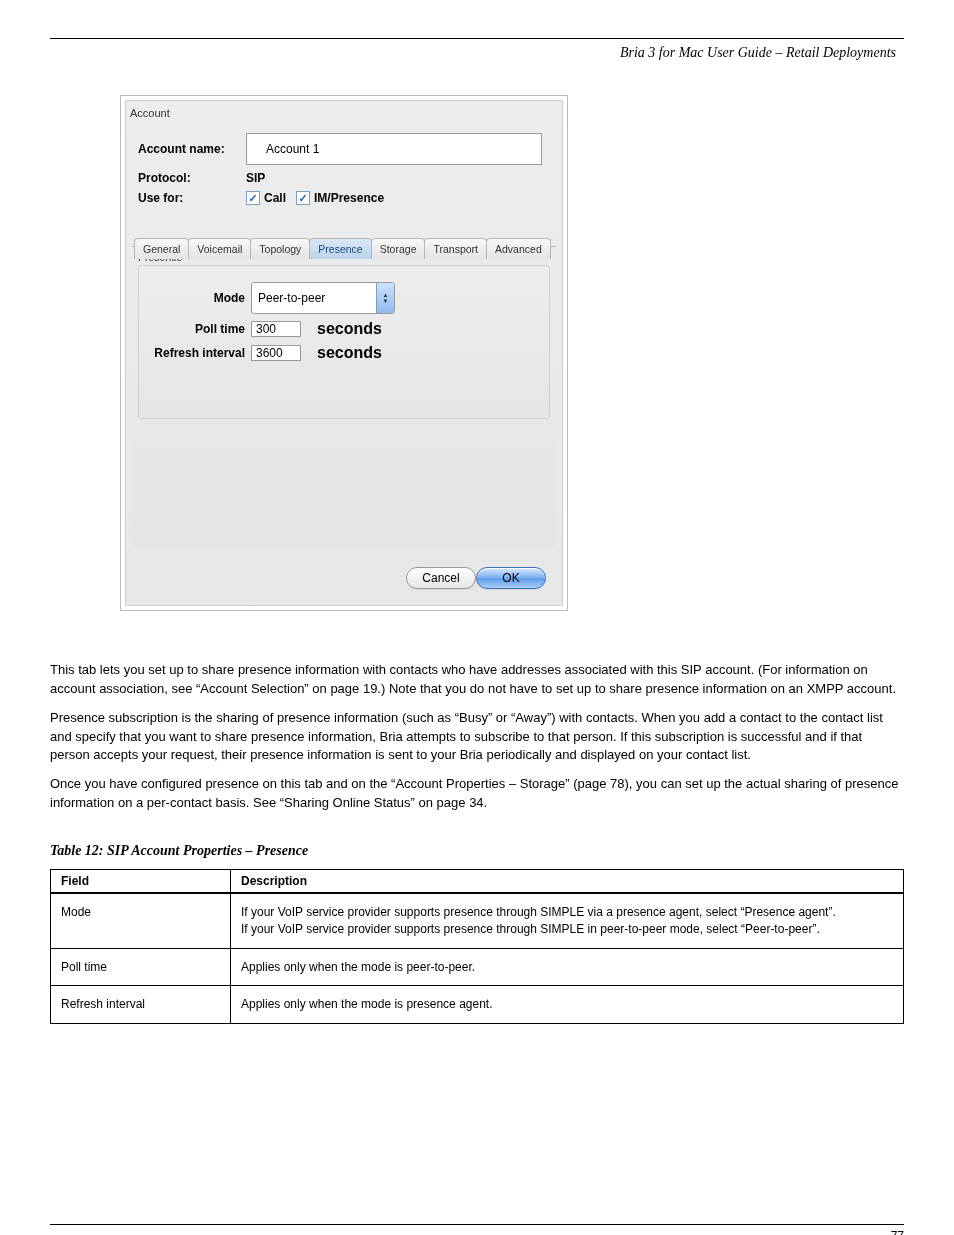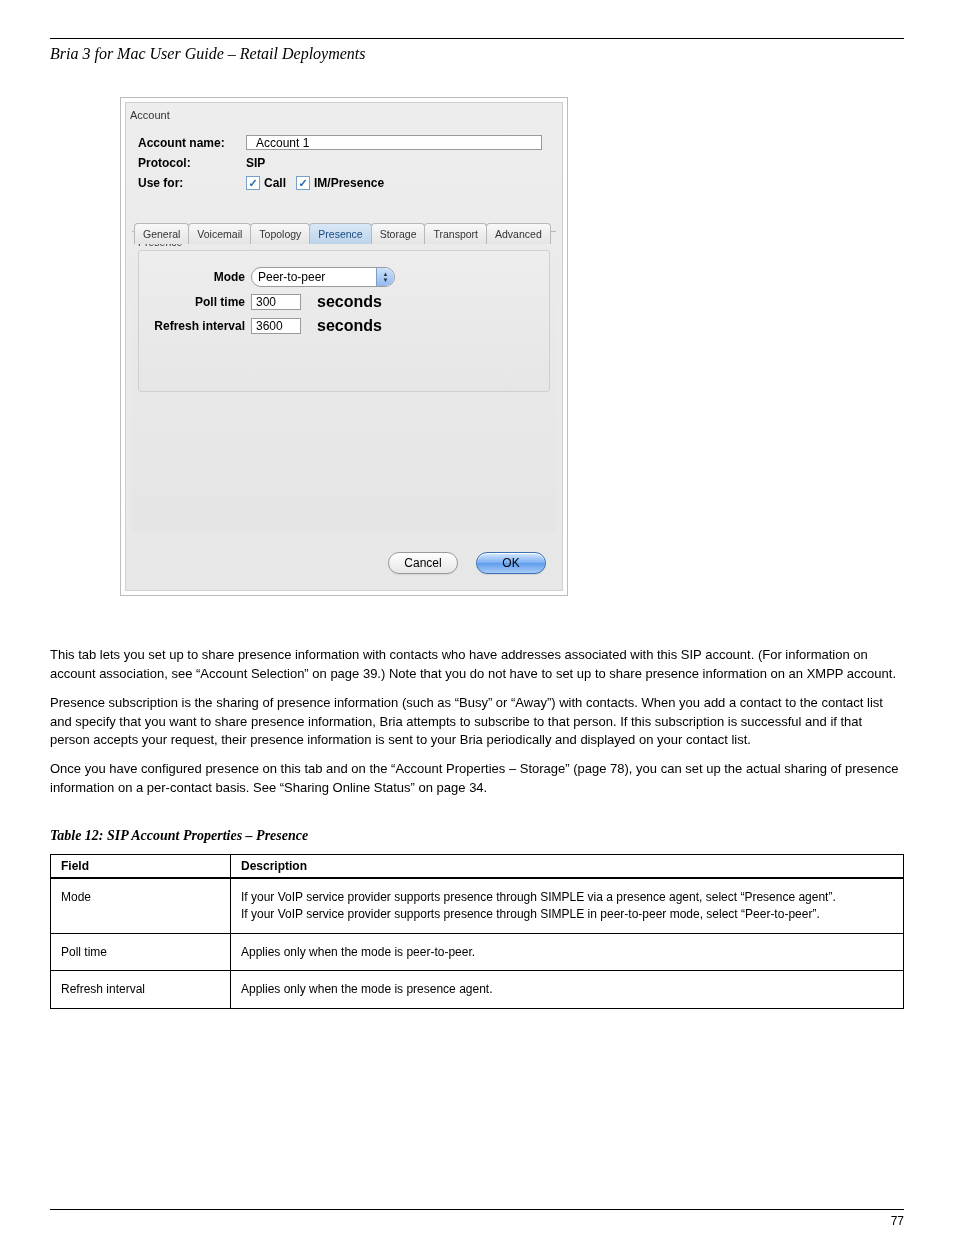--- a/index.html
+++ b/index.html
@@ -13,24 +13,24 @@
   }
   .page {
     padding: 0 50px;
   }
   .header-line {
     border-top: 1px solid #000;
     margin: 38px 0 0 0;
   }
   .header-row {
     display: flex;
-    justify-content: flex-start;
+    justify-content: flex-end;
     font-style: italic;
-    font-size: 16px;
-    margin: 6px 16px 34px 0;
+    font-size: 14px;
+    margin: 6px 8px 34px 0;
     font-family: Georgia, serif;
   }
 
   .dialog-shell {
     width: 448px;
     margin: 0 0 0 70px;
     padding: 4px;
     border: 1px solid #bcbcbc;
     background: #fff;
   }
@@ -56,22 +56,22 @@
     width: 100px;
     text-align: left;
     margin-right: 8px;
     font-weight: bold;
     font-size: 12px;
   }
   .text-input {
     border: 1px solid #9a9a9a;
     background: #fff;
     font-size: 12px;
-    padding: 2px 9px;
-    height: 15px;
+    padding: 2px 19px;
+    height: 32px;
   }
   .text-input.wide { width: 296px; }
   .static-val {
     font-size: 12px;
     font-weight: bold;
   }
   .cb-wrap { display: inline-flex; align-items: center; margin-right: 10px; font-weight: bold; font-size:12px;}
   .cb {
     width: 14px; height: 14px;
     border: 1px solid #7aa0c8;
@@ -140,23 +140,23 @@
     text-align: right;
     margin-right: 6px;
     font-weight: bold;
     font-size: 12px;
   }
   .select {
     display: flex;
     align-items: center;
     border: 1px solid #9a9a9a;
     background: #fff;
-    height: 20px;
+    height: 32px;
     width: 144px;
-    border-radius: 10px;
+    border-radius: 3px;
     overflow: hidden;
   }
   .select .sval { flex: 1; padding: 0 6px; font-size: 12px; }
   .select .sbtn {
     width: 18px;
     align-self: stretch;
     background: linear-gradient(#cfe1fb,#92b9ef);
     border-left: 1px solid #7aa0c8;
     display: flex; flex-direction: column; align-items: center; justify-content: center;
     font-size: 6px; line-height: 6px; color: #234;
@@ -167,21 +167,20 @@
     border: 1px solid #9a9a9a;
     background: #fff;
     font-size: 12px;
     padding: 2px 4px;
   }
   .unit { margin-left: 16px; font-weight: bold; font-size: 16px; }
 
   .dialog-buttons {
     display: flex;
     justify-content: flex-end;
-    gap: 18px;
     padding: 10px 16px 16px 0;
   }
   .aqua-btn {
     min-width: 70px;
     height: 22px;
     border-radius: 11px;
     border: 1px solid #9a9a9a;
     background: linear-gradient(#fff,#e6e6e6);
     font-size: 12px;
     display: inline-flex; align-items: center; justify-content: center;
@@ -316,21 +315,21 @@
       </div>
 
       <div class="dialog-buttons">
         <div class="aqua-btn">Cancel</div>
         <div class="aqua-btn default">OK</div>
       </div>
     </div>
   </div>
 
   <div class="body-text">
-    <p class="lead">This tab lets you set up to share presence information with contacts who have addresses associated with this SIP account. (For information on account association, see “Account Selection” on page 39.) Note that you do not have to set up to share presence information on an XMPP account.</p>
+    <p class="lead">This tab lets you set up to share presence information with contacts who have addresses associated with this SIP account. (For information on account association, see “Account Selection” on page 19.) Note that you do not have to set up to share presence information on an XMPP account.</p>
     <p>Presence subscription is the sharing of presence information (such as “Busy” or “Away”) with contacts. When you add a contact to the contact list and specify that you want to share presence information, Bria attempts to subscribe to that person. If this subscription is successful and if that person accepts your request, their presence information is sent to your Bria periodically and displayed on your contact list.</p>
     <p>Once you have configured presence on this tab and on the “Account Properties – Storage” (page 78), you can set up the actual sharing of presence information on a per-contact basis. See “Sharing Online Status” on page 34.</p>
   </div>
 
   <h4 class="tbl-title">Table 12: SIP Account Properties – Presence</h4>
 
   <table class="spec">
     <thead>
       <tr>
         <th class="c1">Field</th>

